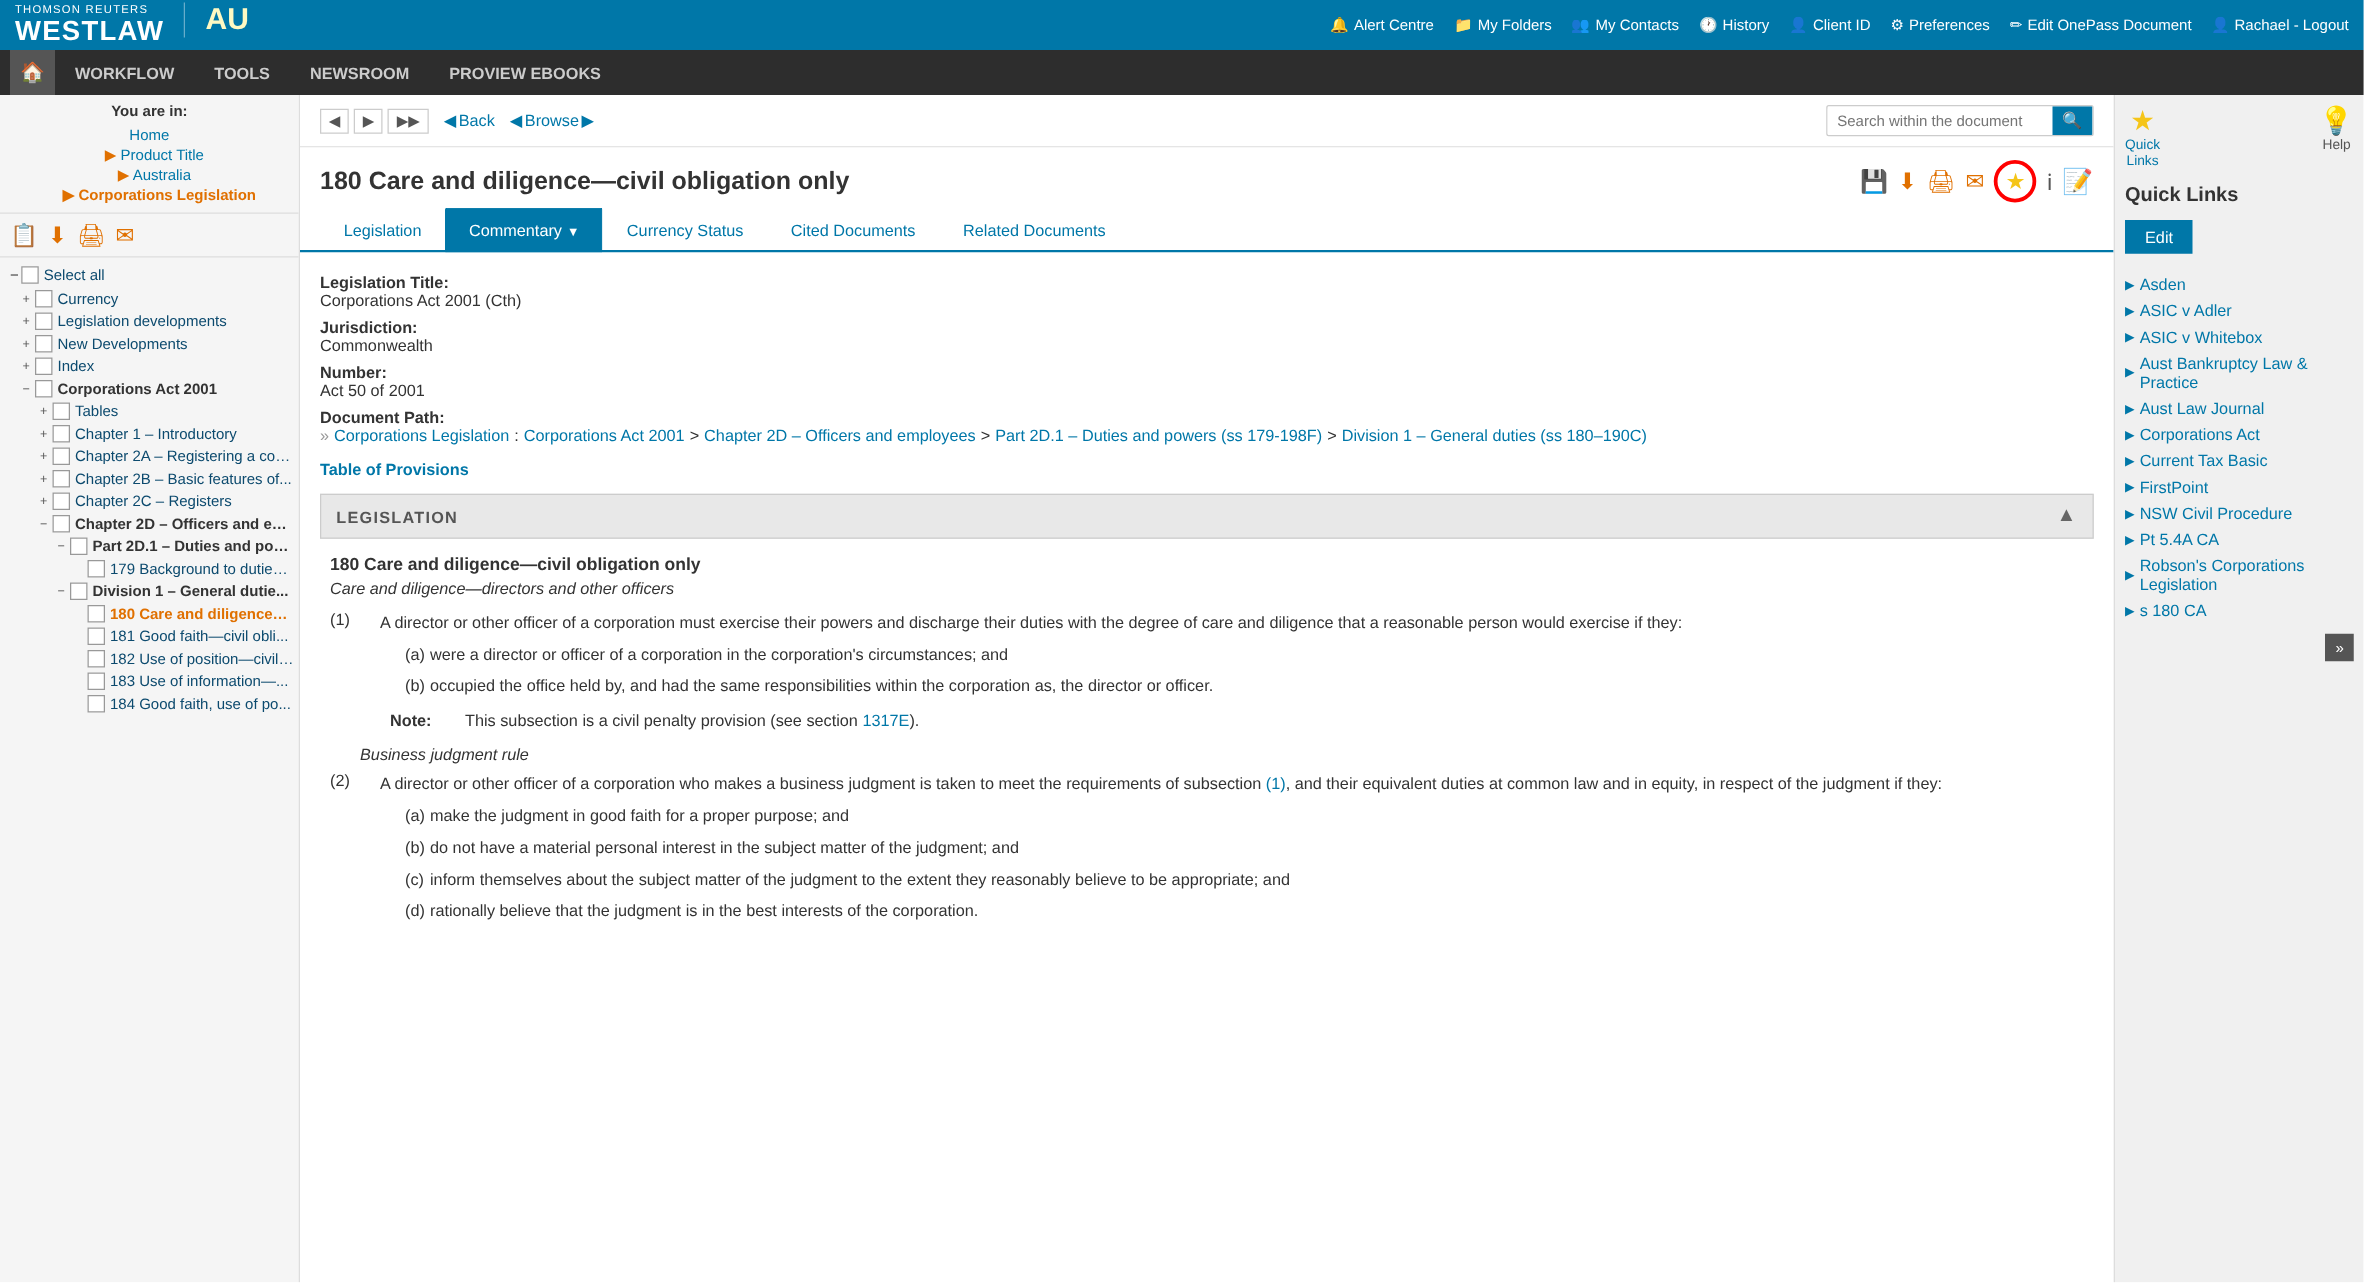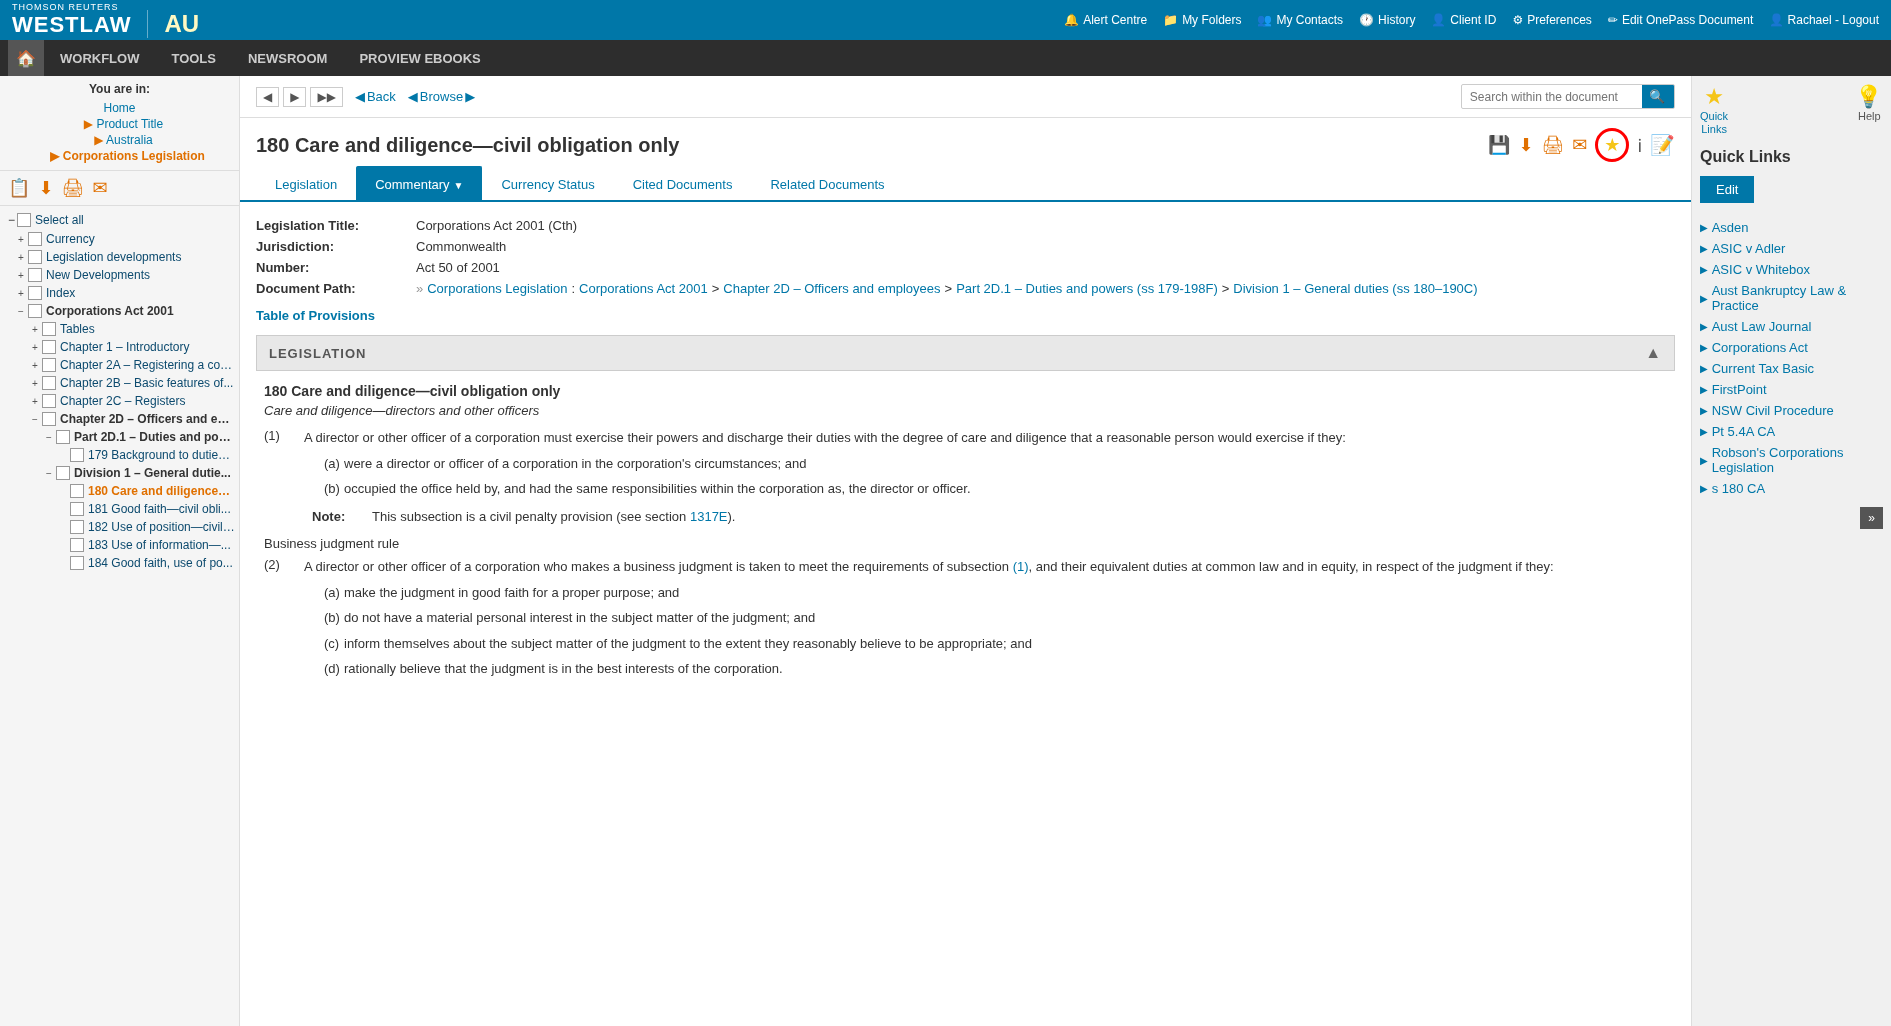--- a/index.html
+++ b/index.html
@@ -9,21 +9,21 @@
     .top-header {
       background: #0077a8;
       display: flex;
       align-items: center;
       justify-content: space-between;
       padding: 0 12px;
       height: 40px;
     }
     .top-header-logo {
       display: flex;
-      align-items: flex-end;
+      align-items: flex-start;
       gap: 8px;
     }
     .logo-text {
       color: white;
       font-size: 22px;
       font-weight: bold;
       letter-spacing: 1px;
     }
     .logo-divider {
       width: 1px;
@@ -323,20 +323,21 @@
       padding: 16px;
       background: white;
     }
     .meta-table {
       margin-bottom: 12px;
     }
     .meta-row {
       display: flex;
       margin-bottom: 6px;
       align-items: flex-start;
+      flex-direction: column;
     }
     .meta-label {
       font-weight: bold;
       min-width: 160px;
       font-size: 13px;
     }
     .meta-value {
       font-size: 13px;
       color: #333;
     }
@@ -423,23 +424,25 @@
       margin-top: 8px;
       padding-left: 8px;
     }
     .note-label {
       font-weight: bold;
       min-width: 60px;
       font-size: 13px;
     }
     .note-text { font-size: 13px; line-height: 1.5; }
     .italic-heading {
+      font-style: italic;
       font-size: 13px;
       padding-left: 8px;
       margin-bottom: 6px;
+      margin-left: 24px;
     }
 
     
     .right-sidebar {
       width: 200px;
       min-width: 200px;
       background: #f0f0f0;
       border-left: 1px solid #ddd;
       padding: 8px;
       overflow-y: auto;

